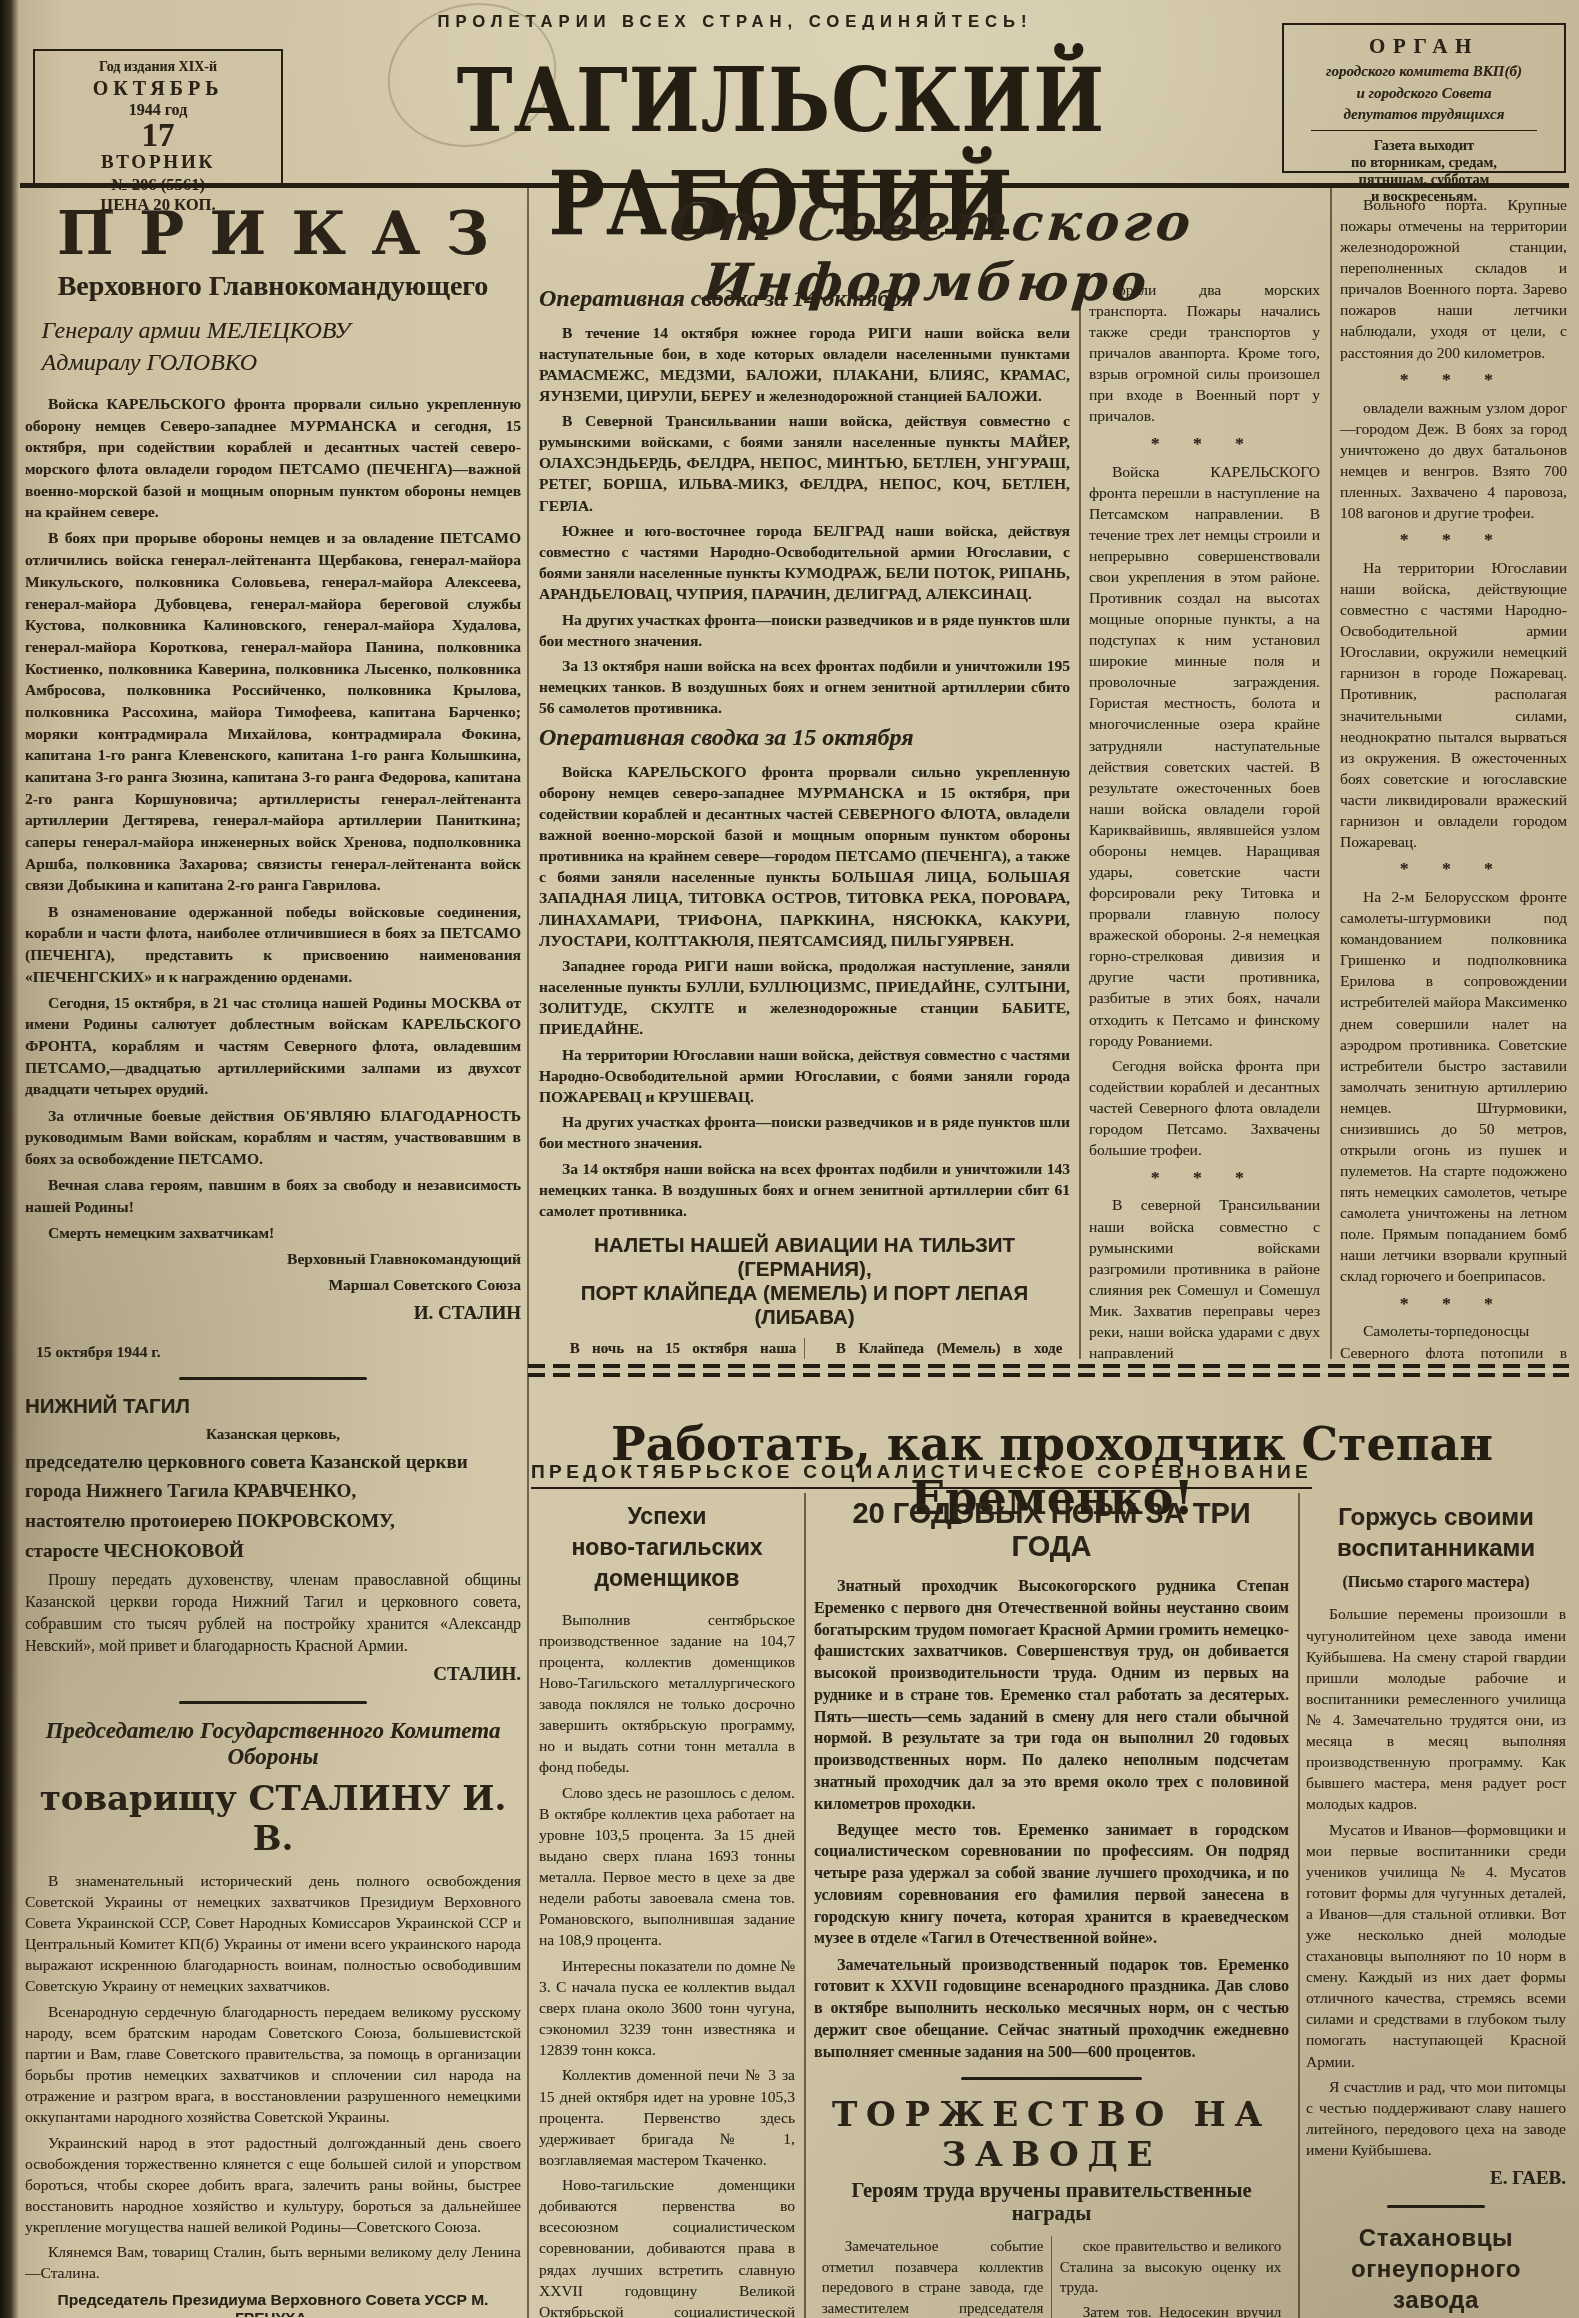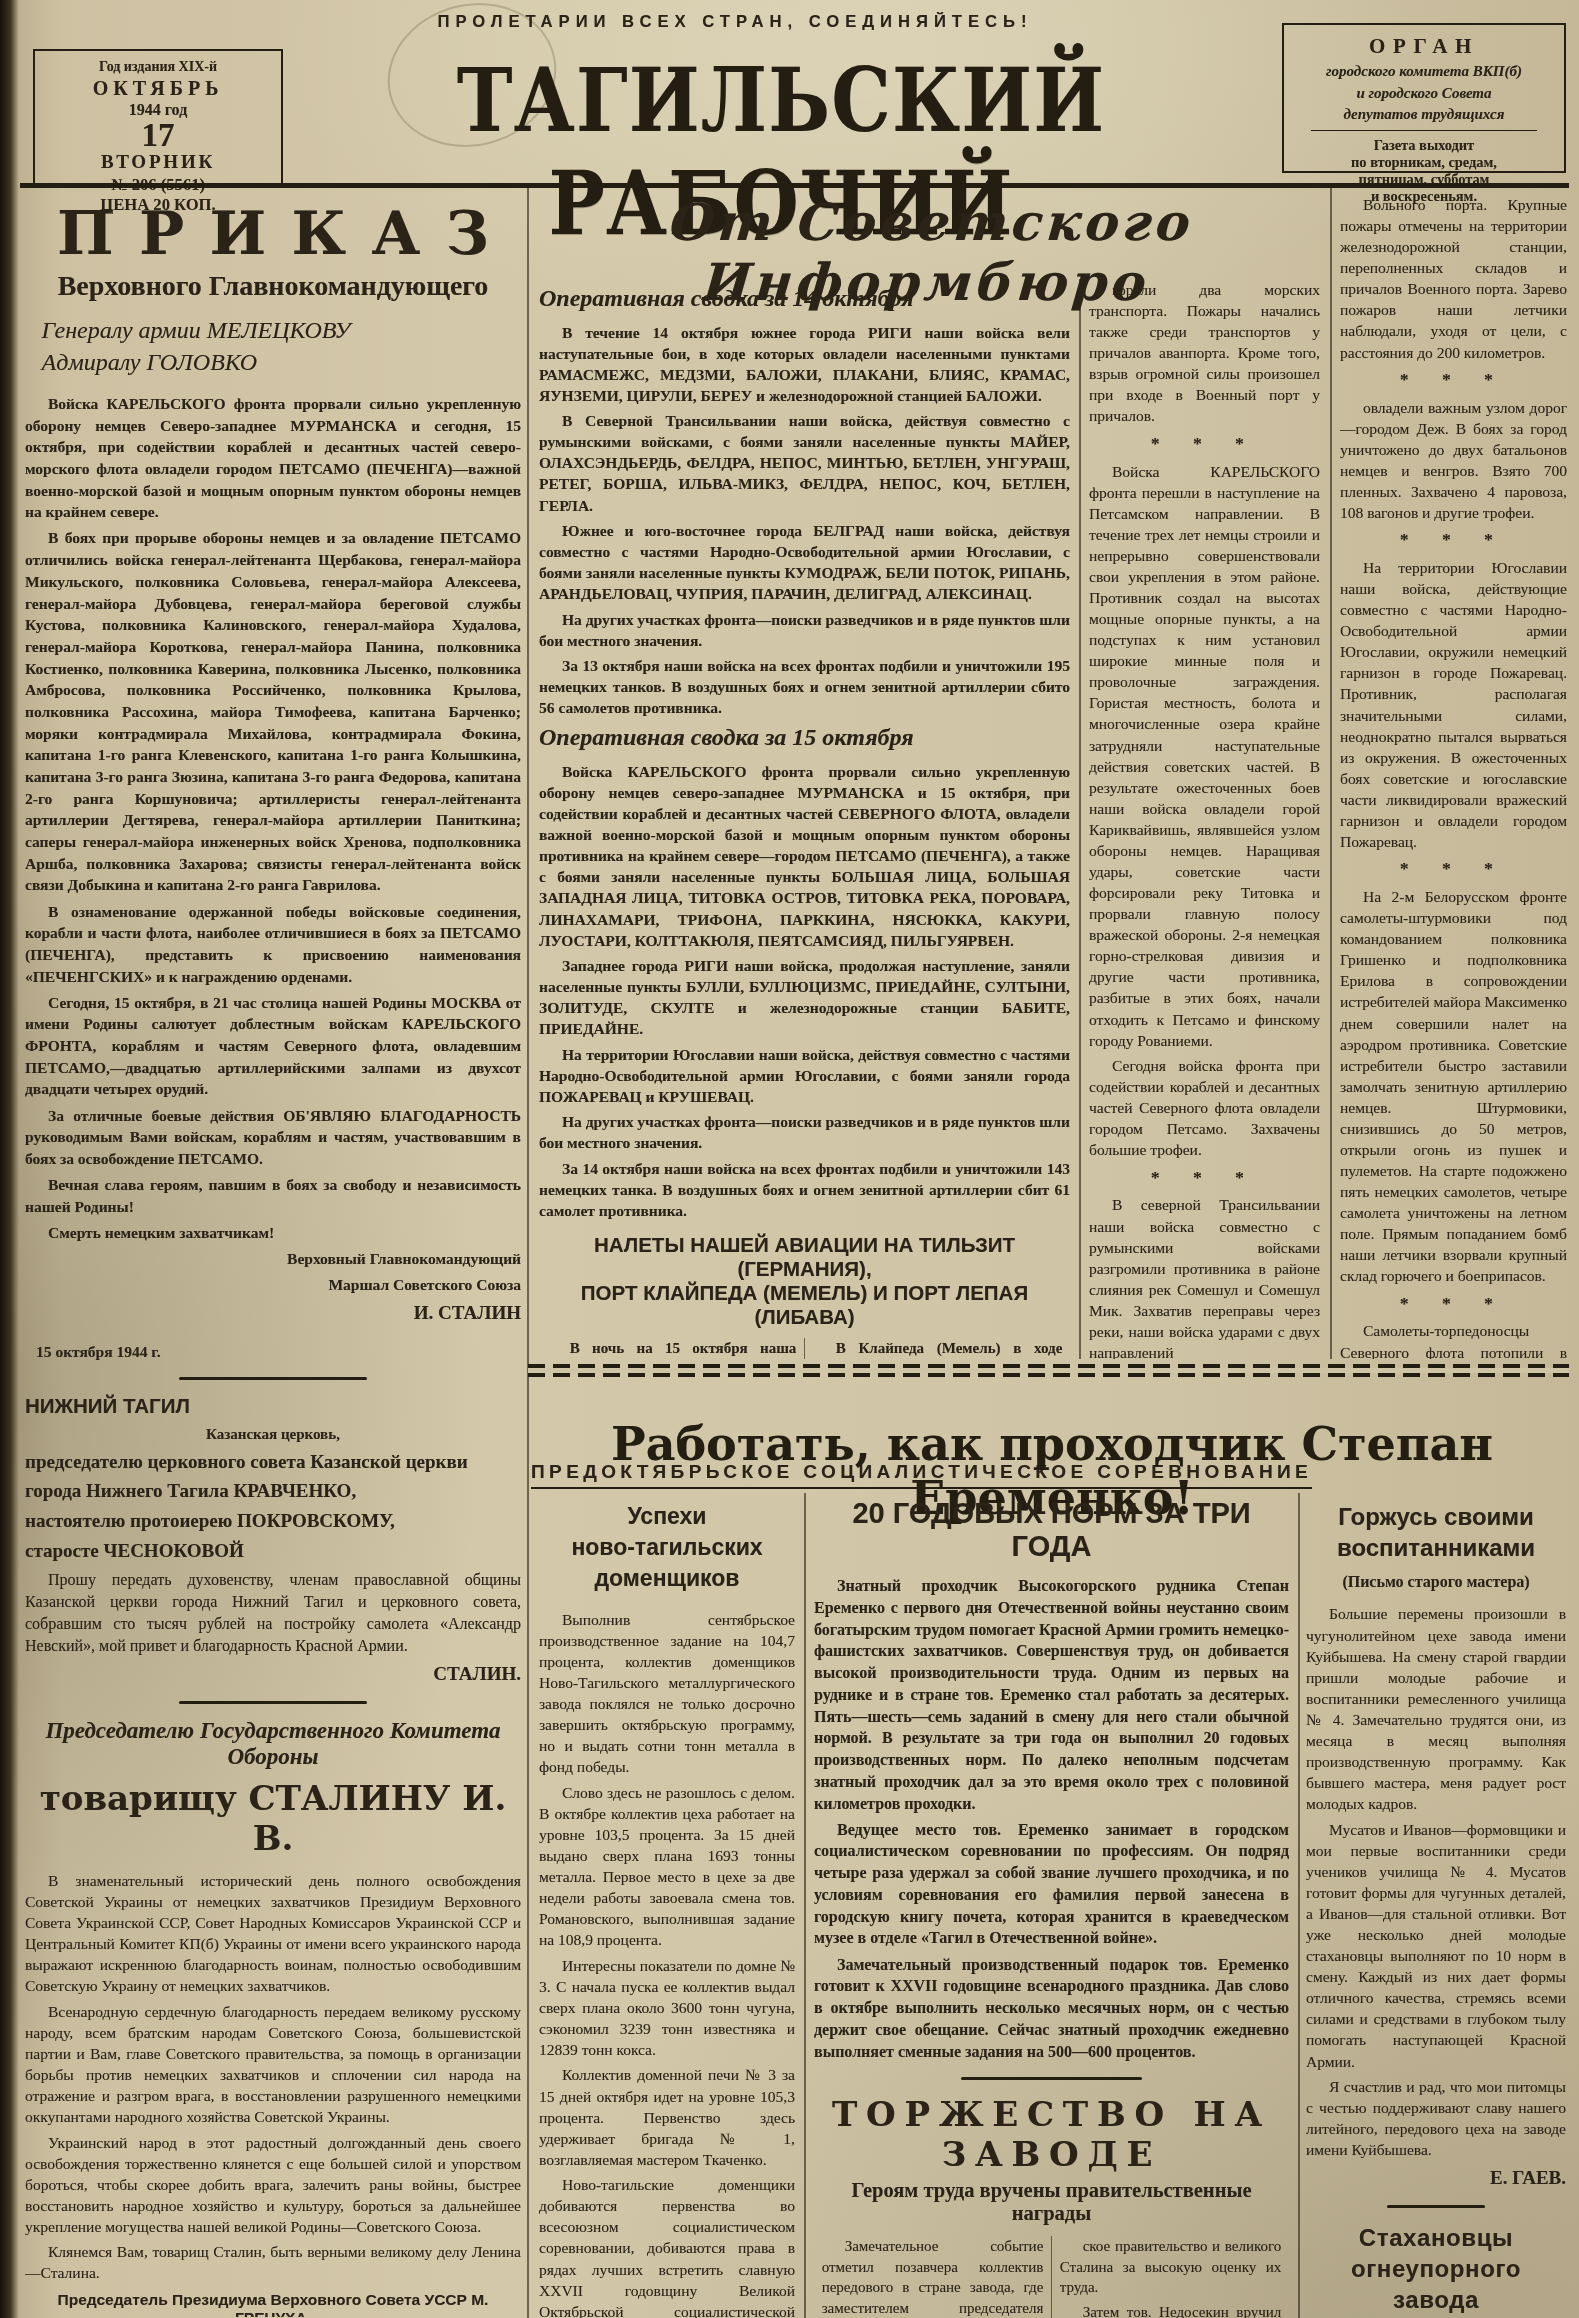--- a/index.html
+++ b/index.html
@@ -151,21 +151,21 @@
         <p class="date">15 октября 1944 г.</p>
       </div>
     <div class="orn"></div>
     <div class="church">
         <h4 class="ch-place">НИЖНИЙ ТАГИЛ</h4>
         <h4 class="ch-name">Казанская церковь,</h4>
         <h4 class="ch-line">председателю церковного совета Казанской церкви</h4>
         <h4 class="ch-line">города Нижнего Тагила КРАВЧЕНКО,</h4>
         <h4 class="ch-line">настоятелю протоиерею ПОКРОВСКОМУ,</h4>
         <h4 class="ch-line">старосте ЧЕСНОКОВОЙ</h4>
-        <p class="">Прошу передать духовенству, членам православной общины Казанской церкви города Нижний Тагил и церковного совета, собравшим сто тысяч рублей на постройку самолета «Александр Невский», мой привет и благодарность Красной Армии.</p>
+        <p class="">Прошу передать духовенству, членам православной общины Казанской церкви города Нижний Тагил и церковного совета, собравшим сто тысяч рублей на постройку хранится «Александр Невский», мой привет и благодарность Красной Армии.</p>
         <p class="sig strong">СТАЛИН.</p>
       </div>
     <div class="orn"></div>
     <div class="gko">
       <div class="gko-kicker">Председателю Государственного Комитета Обороны</div>
       <div class="gko-title">товарищу СТАЛИНУ И. В.</div>
       <div>
           <p class="">В знаменательный исторический день полного освобождения Советской Украины от немецких захватчиков Президиум Верховного Совета Украинской ССР, Совет Народных Комиссаров Украинской ССР и Центральный Комитет КП(б) Украины от имени всего украинского народа выражают искреннюю благодарность воинам, полностью освободившим Советскую Украину от немецких захватчиков.</p>
           <p class="">Всенародную сердечную благодарность передаем великому русскому народу, всем братским народам Советского Союза, большевистской партии и Вам, главе Советского правительства, за помощь в организации борьбы против немецких захватчиков и сплочении сил народа на отражение и разгром врага, в восстановлении разрушенного немецкими оккупантами народного хозяйства Советской Украины.</p>
           <p class="">Украинский народ в этот радостный долгожданный день своего освобождения торжественно клянется с еще большей силой и упорством бороться, чтобы скорее добить врага, залечить раны войны, быстрее восстановить народное хозяйство и культуру, бороться за дальнейшее укрепление могущества нашей великой Родины—Советского Союза.</p>

